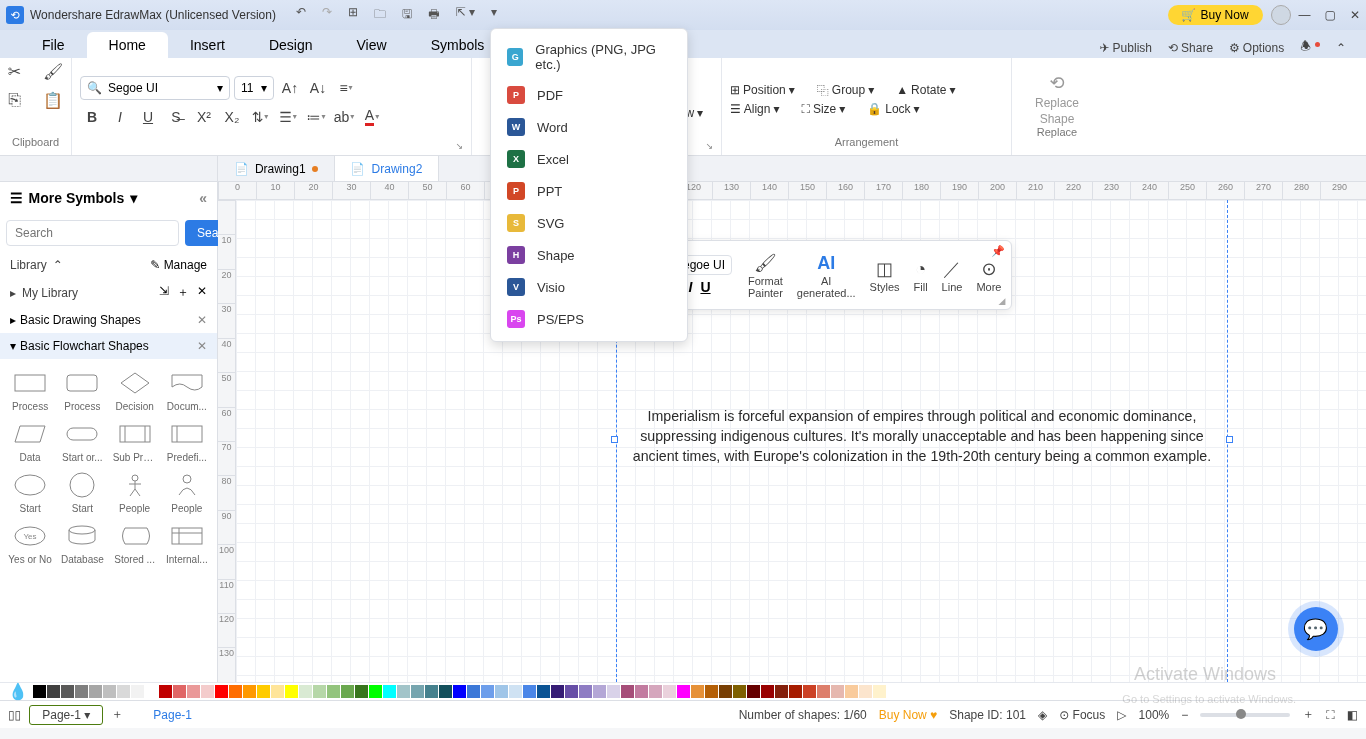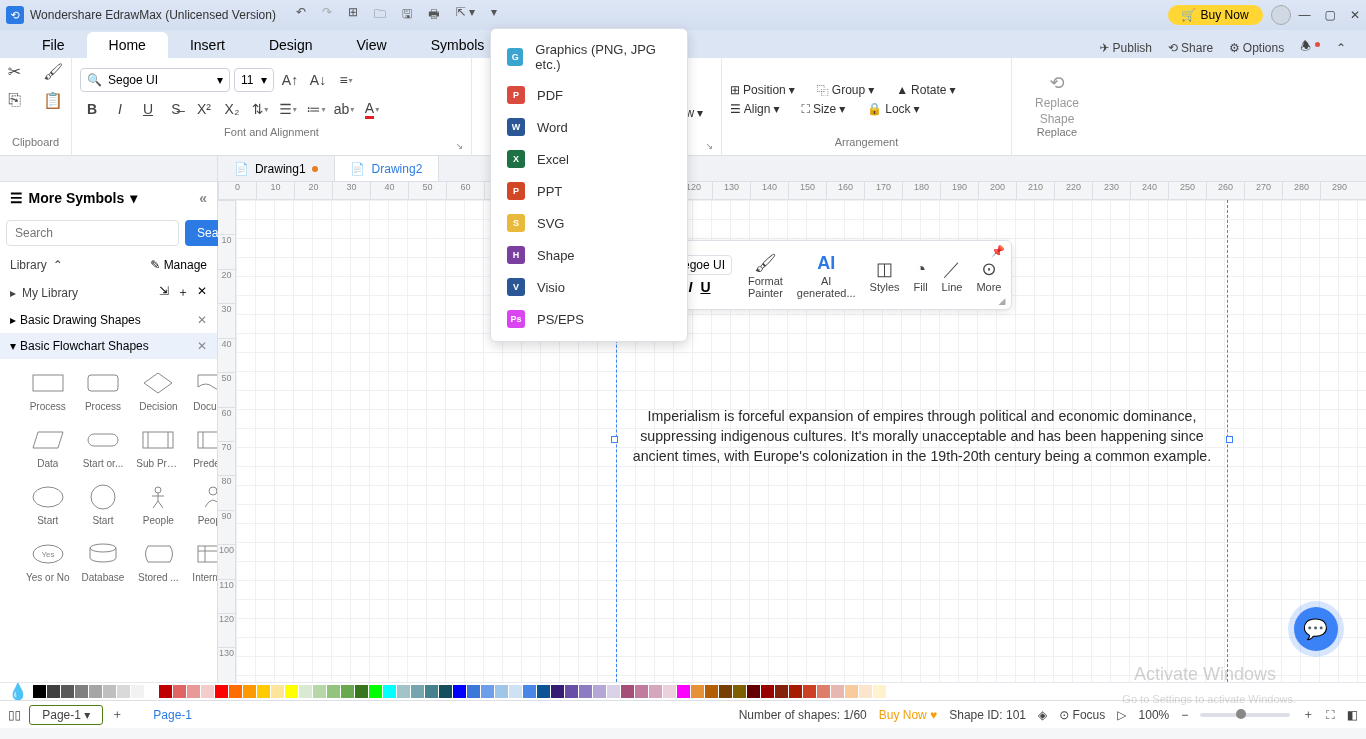--- a/index.html
+++ b/index.html
@@ -62,21 +62,21 @@
 .sb-header { display:flex; align-items:center; padding:8px 10px; gap:6px; font-weight:600; font-size:14px;}
 .sb-header .collapse { margin-left:auto; color:#888;}
 .sb-search-row { display:flex; gap:6px; padding:6px 6px;}
 .sb-search { flex:1; border:1px solid #dce0e7; border-radius:4px; height:26px; padding:0 8px; font-size:12px;}
 .sb-search-btn { background:#2c7be5; color:#fff; border:none; border-radius:4px; padding:0 12px; font-size:12px; cursor:pointer;}
 .sb-row { display:flex; align-items:center; padding:6px 10px; gap:6px; color:#444;}
 .sb-row .right { margin-left:auto; display:flex; gap:8px; color:#000000;}
 .sb-section { padding:6px 10px; display:flex; align-items:center; gap:4px; cursor:pointer;}
 .sb-section .close-x { margin-left:auto; color:#888;}
 .sb-section.active { background:#eaf1fb;}
-.shape-grid { display:grid; grid-template-columns:repeat(4,1fr); gap:8px; padding:6px 24px; overflow-y:auto;}
+.shape-grid { display:grid; grid-template-columns:repeat(4,1fr); gap:2px; padding:6px 5px; overflow-y:auto;}
 .shape-cell { display:flex; flex-direction:column; align-items:center; gap:2px; padding:2px;}
 .shape-svg { width:40px; height:32px; display:flex; align-items:center; justify-content:center;}
 .shape-label { font-size:10px; color:#666; text-align:center; white-space:nowrap; overflow:hidden; text-overflow:ellipsis; max-width:44px;}
 
 .canvas-area { flex:1; position:relative; background:#fff; overflow:hidden;}
 .ruler-h { height:18px; background:#f4f5f7; border-bottom:1px solid #dcdfe5; display:flex; position:relative; font-size:9px; color:#888;}
 .ruler-h span { width:38px; text-align:center; border-left:1px solid #dcdfe5;}
 .ruler-v { width:18px; background:#f4f5f7; border-right:1px solid #dcdfe5; position:absolute; top:18px; bottom:0; left:0; display:flex; flex-direction:column; font-size:9px; color:#888;}
 .ruler-v span { height:38px; writing-mode:horizontal-tb; text-align:center; border-top:1px solid #dcdfe5;}
 .grid-bg { position:absolute; left:18px; top:18px; right:0; bottom:0;
@@ -209,21 +209,20 @@
         <span class="ico caret">⇅</span>
         <span class="ico caret">☰</span>
         <span class="ico caret">≔</span>
         <span class="ico caret">ab</span>
         <span class="ico caret">
               <span style="border-bottom:3px solid #d22">A</span>
             </span>
       </div>
     </div>
       </div>
-    <div class="rg-label">Font and Alignment</div>
     <span class="arrow-corner">↘</span>
   </div>
 
   <div class="ribbon-group styles-grp">
     <div class="rg-body" style="gap:8px">
       <div class="text-previews">
         <div class="abc-box">Abc</div>
         <div class="abc-box">Abc</div>
         <div class="abc-box">Abc</div>
       </div>

